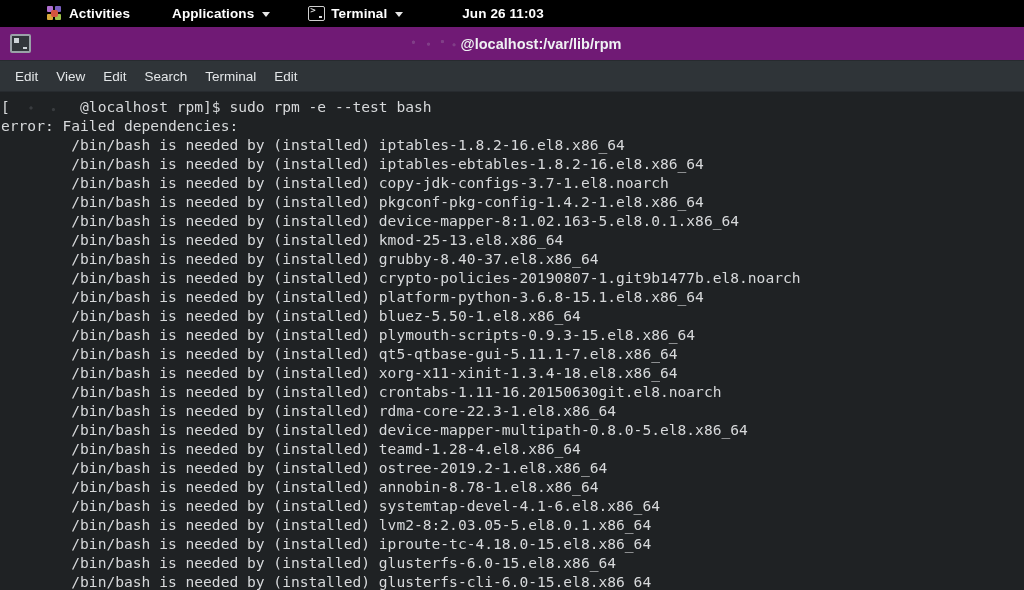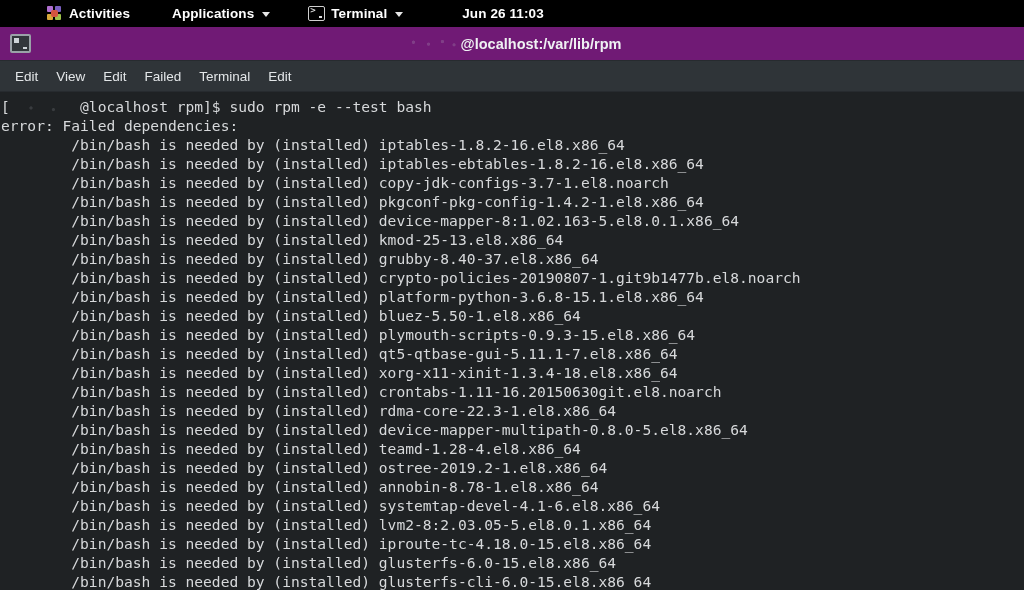--- a/index.html
+++ b/index.html
@@ -251,19 +251,19 @@
     <div id="window-title">
       <span id="title-user-redacted"></span>
         <span>@localhost:/var/lib/rpm</span>
     </div>
   </div>
 
   <div id="menu-bar">
     <div class="menu-item">Edit</div>
     <div class="menu-item">View</div>
     <div class="menu-item">Edit</div>
-    <div class="menu-item">Failed</div>
+    <div class="menu-item">Search</div>
     <div class="menu-item">Terminal</div>
     <div class="menu-item">Edit</div>
   </div>
 
   <div id="terminal-body"><div class="tline"><span>[</span><span class="redact"></span><span>@localhost rpm]$ </span><span>sudo rpm -e --test bash</span></div><div class="tline">error: Failed dependencies:</div><div class="tline">        /bin/bash is needed by (installed) iptables-1.8.2-16.el8.x86_64</div><div class="tline">        /bin/bash is needed by (installed) iptables-ebtables-1.8.2-16.el8.x86_64</div><div class="tline">        /bin/bash is needed by (installed) copy-jdk-configs-3.7-1.el8.noarch</div><div class="tline">        /bin/bash is needed by (installed) pkgconf-pkg-config-1.4.2-1.el8.x86_64</div><div class="tline">        /bin/bash is needed by (installed) device-mapper-8:1.02.163-5.el8.0.1.x86_64</div><div class="tline">        /bin/bash is needed by (installed) kmod-25-13.el8.x86_64</div><div class="tline">        /bin/bash is needed by (installed) grubby-8.40-37.el8.x86_64</div><div class="tline">        /bin/bash is needed by (installed) crypto-policies-20190807-1.git9b1477b.el8.noarch</div><div class="tline">        /bin/bash is needed by (installed) platform-python-3.6.8-15.1.el8.x86_64</div><div class="tline">        /bin/bash is needed by (installed) bluez-5.50-1.el8.x86_64</div><div class="tline">        /bin/bash is needed by (installed) plymouth-scripts-0.9.3-15.el8.x86_64</div><div class="tline">        /bin/bash is needed by (installed) qt5-qtbase-gui-5.11.1-7.el8.x86_64</div><div class="tline">        /bin/bash is needed by (installed) xorg-x11-xinit-1.3.4-18.el8.x86_64</div><div class="tline">        /bin/bash is needed by (installed) crontabs-1.11-16.20150630git.el8.noarch</div><div class="tline">        /bin/bash is needed by (installed) rdma-core-22.3-1.el8.x86_64</div><div class="tline">        /bin/bash is needed by (installed) device-mapper-multipath-0.8.0-5.el8.x86_64</div><div class="tline">        /bin/bash is needed by (installed) teamd-1.28-4.el8.x86_64</div><div class="tline">        /bin/bash is needed by (installed) ostree-2019.2-1.el8.x86_64</div><div class="tline">        /bin/bash is needed by (installed) annobin-8.78-1.el8.x86_64</div><div class="tline">        /bin/bash is needed by (installed) systemtap-devel-4.1-6.el8.x86_64</div><div class="tline">        /bin/bash is needed by (installed) lvm2-8:2.03.05-5.el8.0.1.x86_64</div><div class="tline">        /bin/bash is needed by (installed) iproute-tc-4.18.0-15.el8.x86_64</div><div class="tline">        /bin/bash is needed by (installed) glusterfs-6.0-15.el8.x86_64</div><div class="tline">        /bin/bash is needed by (installed) glusterfs-cli-6.0-15.el8.x86_64</div></div>
 </div>
 
 </body></html>

